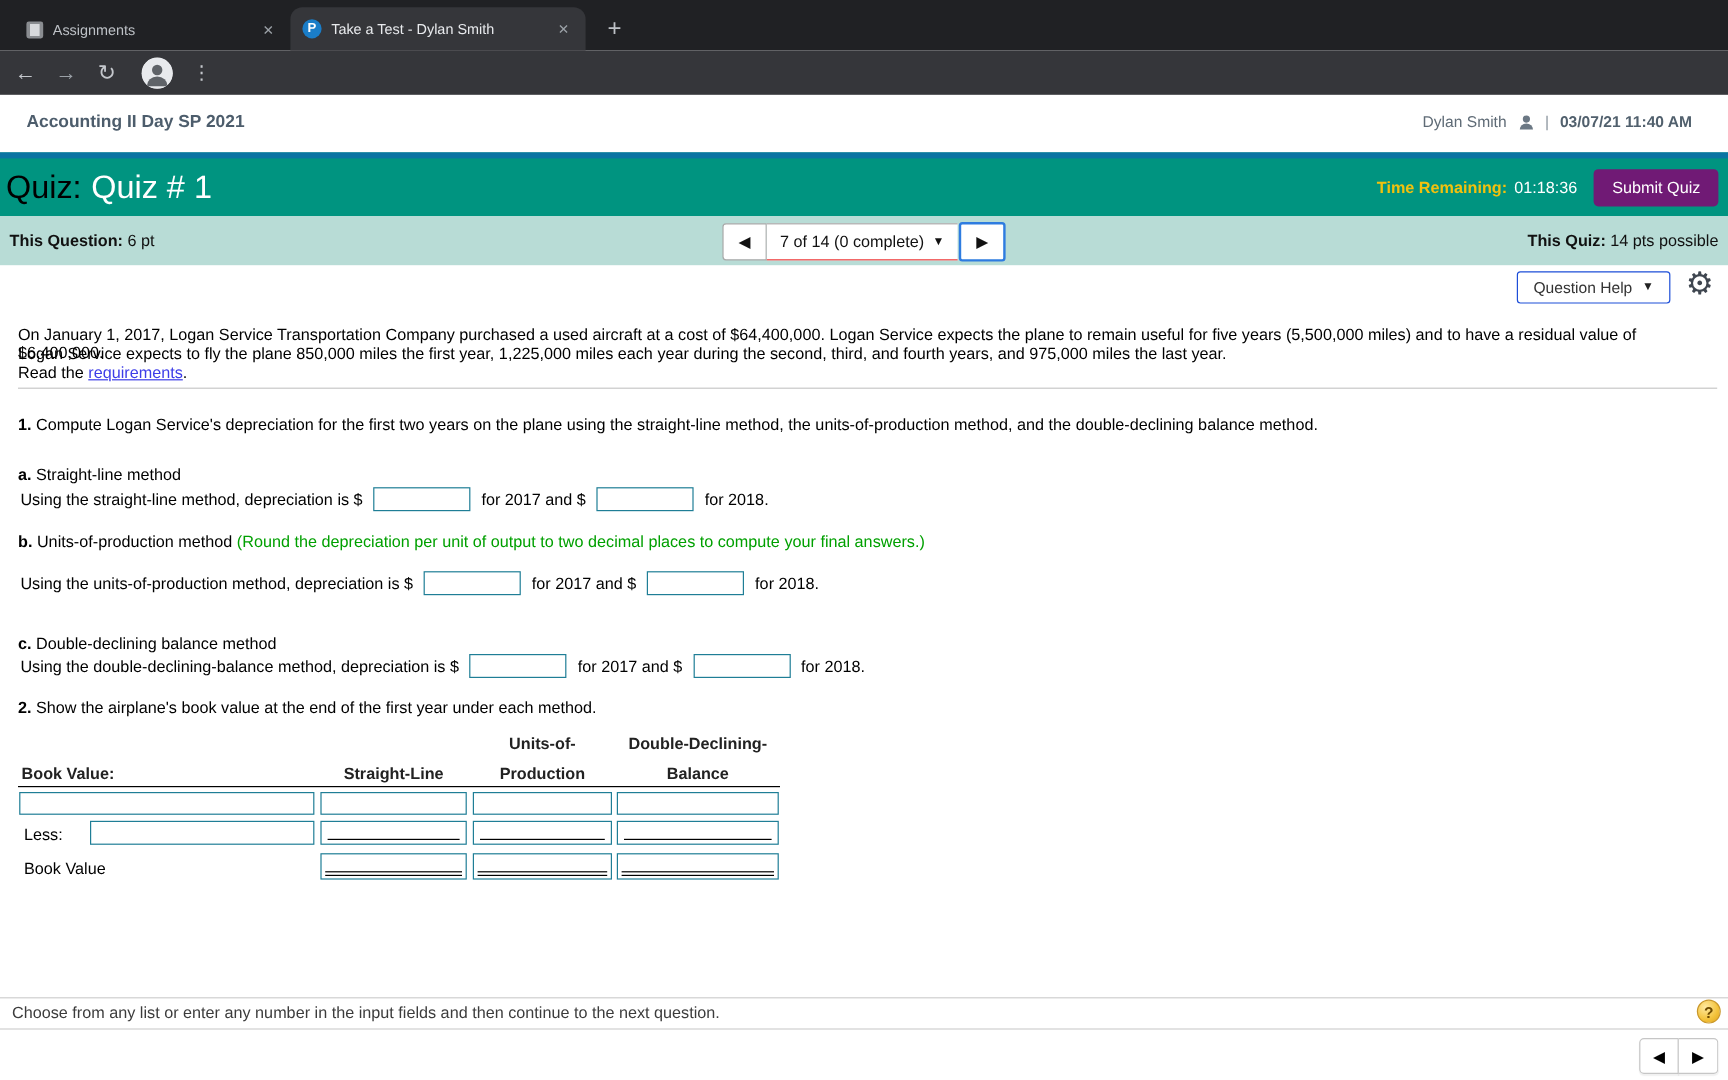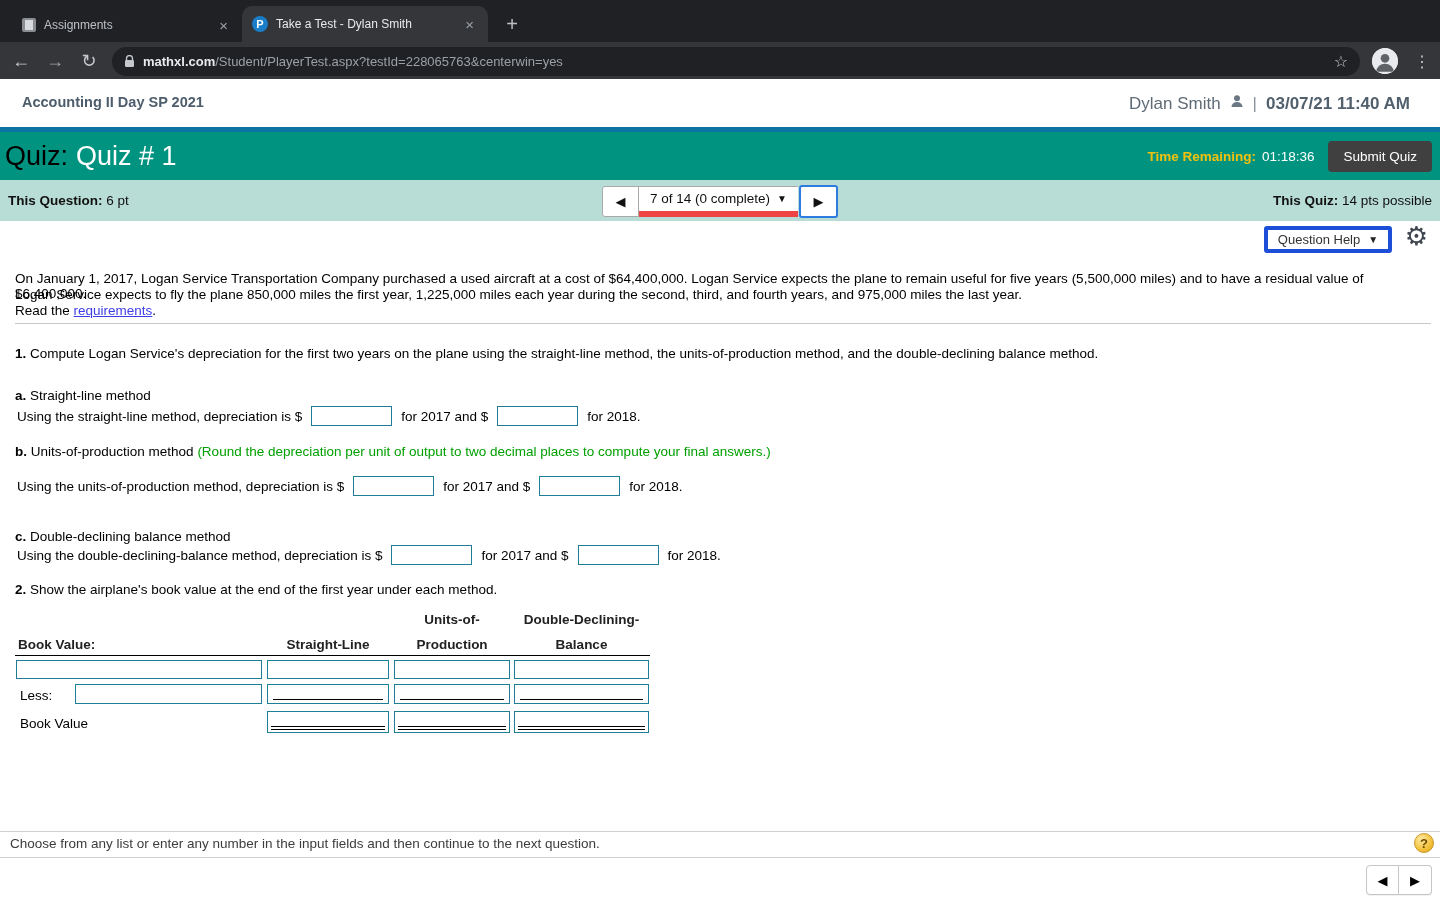--- a/index.html
+++ b/index.html
@@ -23,48 +23,48 @@
   .urlpill { position:relative; margin-left:6px; width:1248px; height:29px; background:#202124; border-radius:15px; display:flex; align-items:center; padding:0 12px; font-size:13px; }
   .url-domain { color:#e8eaed; font-weight:bold; margin-left:8px; }
   .url-path { color:#9aa0a6; }
   .url-star { margin-left:auto; color:#c4c7cc; font-size:16px; }
   .avatar { width:26px; height:26px; border-radius:50%; overflow:hidden; margin-left:12px; background:#e8eaed; }
   .menu-dots { color:#c4c7cc; font-size:16px; margin-left:14px; letter-spacing:0; width:20px; text-align:center; }
 
   
   .course-row { position:absolute; top:79px; left:0; width:1440px; height:48px; background:#fff; }
   .course-title { position:absolute; left:22px; top:15px; font-size:14.5px; font-weight:bold; color:#4d5d6c; }
-  .user-area { position:absolute; right:30px; top:15px; display:flex; align-items:flex-start; gap:9px; font-size:17px; color:#5f6b76; }
+  .user-area { position:absolute; right:30px; top:15px; display:flex; align-items:flex-end; gap:9px; font-size:13px; color:#5f6b76; }
   .user-date { font-weight:bold; color:#51606d; }
   .user-sep { color:#8a949d; }
 
   
   .quiz-bar { position:absolute; top:127px; left:0; width:1440px; height:53px; background:#009480; border-top:5px solid #0b74a3; display:flex; align-items:center; }
   .quiz-prefix { color:#000000; font-size:27px; margin-left:5px; }
   .quiz-title { color:#fff; font-size:27px; margin-left:8px; }
   .quiz-right { margin-left:auto; display:flex; align-items:center; margin-right:8px; }
   .time-label { color:#f2c10e; font-weight:bold; font-size:13.5px; }
   .time-value { color:#fff; font-size:13.5px; margin-left:6px; }
-  .submit-btn { margin-left:14px; background:#404040; color:#fff; border:none; border-radius:4px; font-size:13.5px; padding:8px 15px; font-family:"Liberation Sans", sans-serif; cursor:pointer; }
+  .submit-btn { margin-left:14px; background:#701a75; color:#fff; border:none; border-radius:4px; font-size:13.5px; padding:8px 15px; font-family:"Liberation Sans", sans-serif; cursor:pointer; }
 
   
   .q-nav { position:absolute; top:180px; left:0; width:1440px; height:41px; background:#b8dcd6; font-size:13.5px; color:#111; }
   .q-nav-left { position:absolute; left:8px; top:13px; }
   .q-nav-right { position:absolute; right:8px; top:13px; }
   .b { font-weight:bold; }
   .nav-group { position:absolute; left:50%; transform:translateX(-50%); top:4px; display:flex; align-items:center; height:34px; }
   .nav-btn { width:37px; height:31px; background:#fff; border:1px solid #a9a9a9; display:flex; align-items:center; justify-content:center; font-size:13px; color:#111; cursor:pointer; }
   .nav-btn-left { border-radius:3px 0 0 3px; }
-  .nav-mid { height:31px; background:#fff; border-top:1px solid #a9a9a9; border-bottom:6px solid #ef4444; display:flex; align-items:center; padding:0 11px; gap:7px; cursor:pointer; }
+  .nav-mid { height:31px; background:#fff; border-top:1px solid #a9a9a9; border-bottom:1px solid #ef4444; display:flex; align-items:center; padding:0 11px; gap:7px; cursor:pointer; }
   .nav-mid .caret { font-size:10px; }
   .nav-btn-right { width:39px; height:33px; border:2px solid #2e7ce0; border-radius:3px; margin-left:1px; }
 
   
   .help-row { position:absolute; top:224px; left:0; width:1440px; height:36px; background:#fff; }
-  .qhelp-btn { position:absolute; right:48px; top:2px; width:128px; height:27px; background:#fff; border:4px solid #1d4ed8; border-radius:3px; display:flex; align-items:center; justify-content:center; gap:8px; font-size:13px; color:#333; cursor:pointer; }
+  .qhelp-btn { position:absolute; right:48px; top:2px; width:128px; height:27px; background:#fff; border:1px solid #1d4ed8; border-radius:3px; display:flex; align-items:center; justify-content:center; gap:8px; font-size:13px; color:#333; cursor:pointer; }
   .qhelp-btn .caret { font-size:10px; color:#222; }
   .gear { position:absolute; right:12px; top:-3px; font-size:26px; color:#3f4650; cursor:pointer; }
 
   
   .abs { position:absolute; }
   .t { font-size:13.5px; color:#000; }
   .intro-line1 { top:271px; left:15px; right:10px; }
   .intro-line2 { top:287px; left:15px; }
   .intro-line3 { top:303px; left:15px; }
   a.req-link { color:#3d3de8; text-decoration:underline; cursor:pointer;text-align:center; }
@@ -118,29 +118,20 @@
     <span class="tab-title">Take a Test - Dylan Smith</span>
     <span class="tab-close">×</span>
   </div>
   <div class="newtab">+</div>
 </div>
 
 <div class="toolbar">
   <span class="nav-ic" style="margin-left:4px;">←</span>
   <span class="nav-ic dim">→</span>
   <span class="nav-ic">↻</span>
-  <div class="urlpill">
-    <svg width="11" height="13" viewBox="0 0 11 13">
-      <path d="M2.5 5 V3.5 a3 3 0 0 1 6 0 V5" fill="none" stroke="#c4c7cc" stroke-width="1.4"></path>
-      <rect x="1" y="5" width="9" height="7" rx="1.2" fill="#c4c7cc"></rect>
-    </svg>
-    <span class="url-domain">mathxl.com</span>
-      <span class="url-path">/Student/PlayerTest.aspx?testId=228065763&amp;centerwin=yes</span>
-    <span class="url-star">☆</span>
-  </div>
   <div class="avatar">
     <svg viewBox="0 0 24 24" width="26" height="26">
       <circle cx="12" cy="12" r="12" fill="#e8eaed"></circle>
       <circle cx="12" cy="9.5" r="4" fill="#5f6368"></circle>
       <path d="M4 22 a8 7.5 0 0 1 16 0 z" fill="#5f6368"></path>
     </svg>
   </div>
   <span class="menu-dots">⋮</span>
 </div>
 

